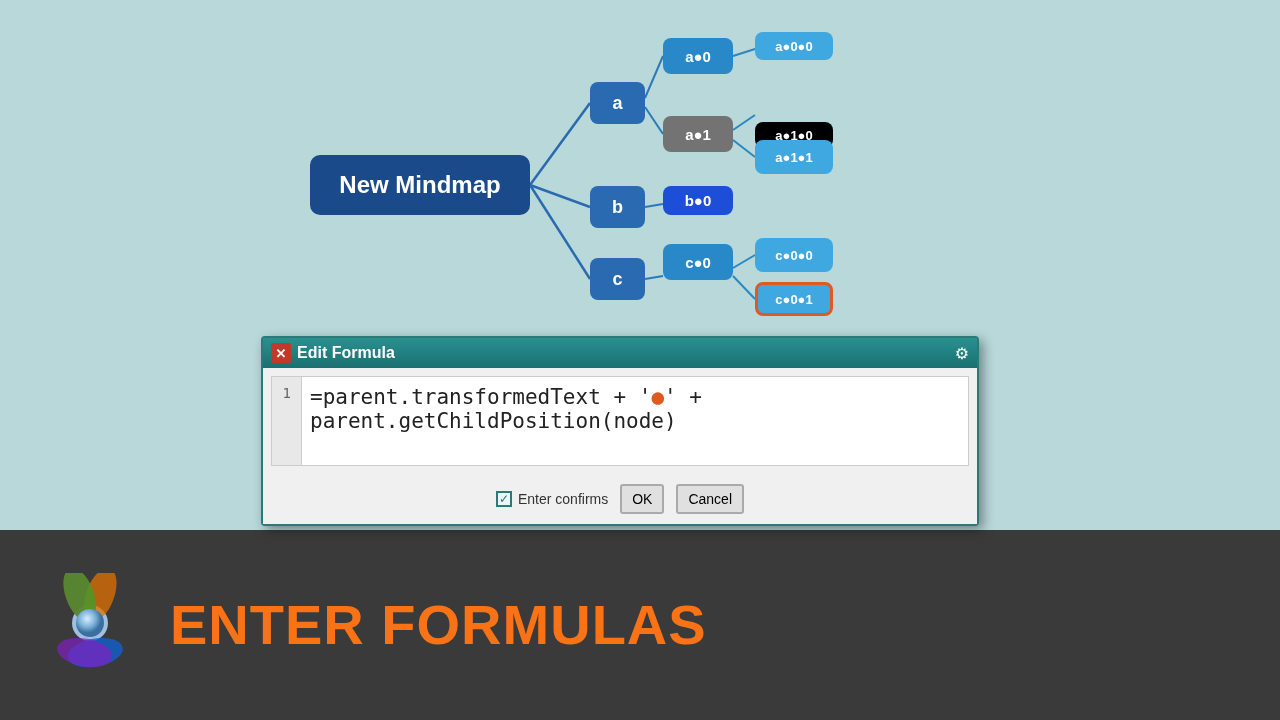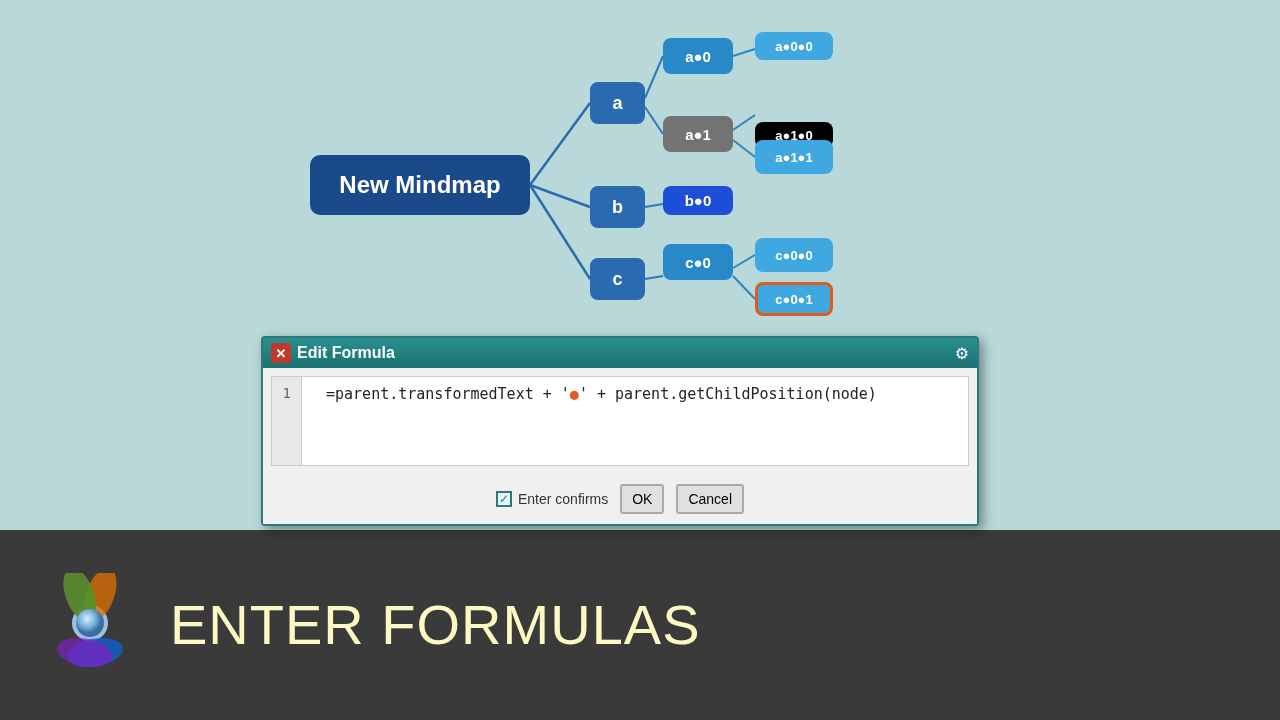--- a/index.html
+++ b/index.html
@@ -228,23 +228,23 @@
       color: #666;
       padding: 8px 10px;
       font-size: 14px;
       font-family: monospace;
       border-right: 1px solid #ccc;
       min-width: 30px;
       text-align: right;
     }
 
     .formula-text {
-      padding: 8px 24px;
+      padding: 8px 8px;
       font-family: monospace;
-      font-size: 15px;
+      font-size: 21px;
       color: #222;
       flex: 1;
     }
 
     .dialog-footer {
       display: flex;
       align-items: center;
       justify-content: center;
       padding: 10px 16px;
       gap: 12px;
@@ -290,22 +290,22 @@
       width: 100px;
       height: 100px;
     }
 
     .bottom-text {
       flex: 1;
     }
 
     .enter-formulas-title {
       font-size: 56px;
-      font-weight: 400;
-      color: #fef9c3;
+      font-weight: 700;
+      color: #f97316;
       letter-spacing: 1px;
       line-height: 1;
       margin-bottom: 0;
     }
 
     .enter-formulas-sub {
       font-size: 18px;
       color: #cccccc;
       font-style: italic;
       line-height: 1.5;

